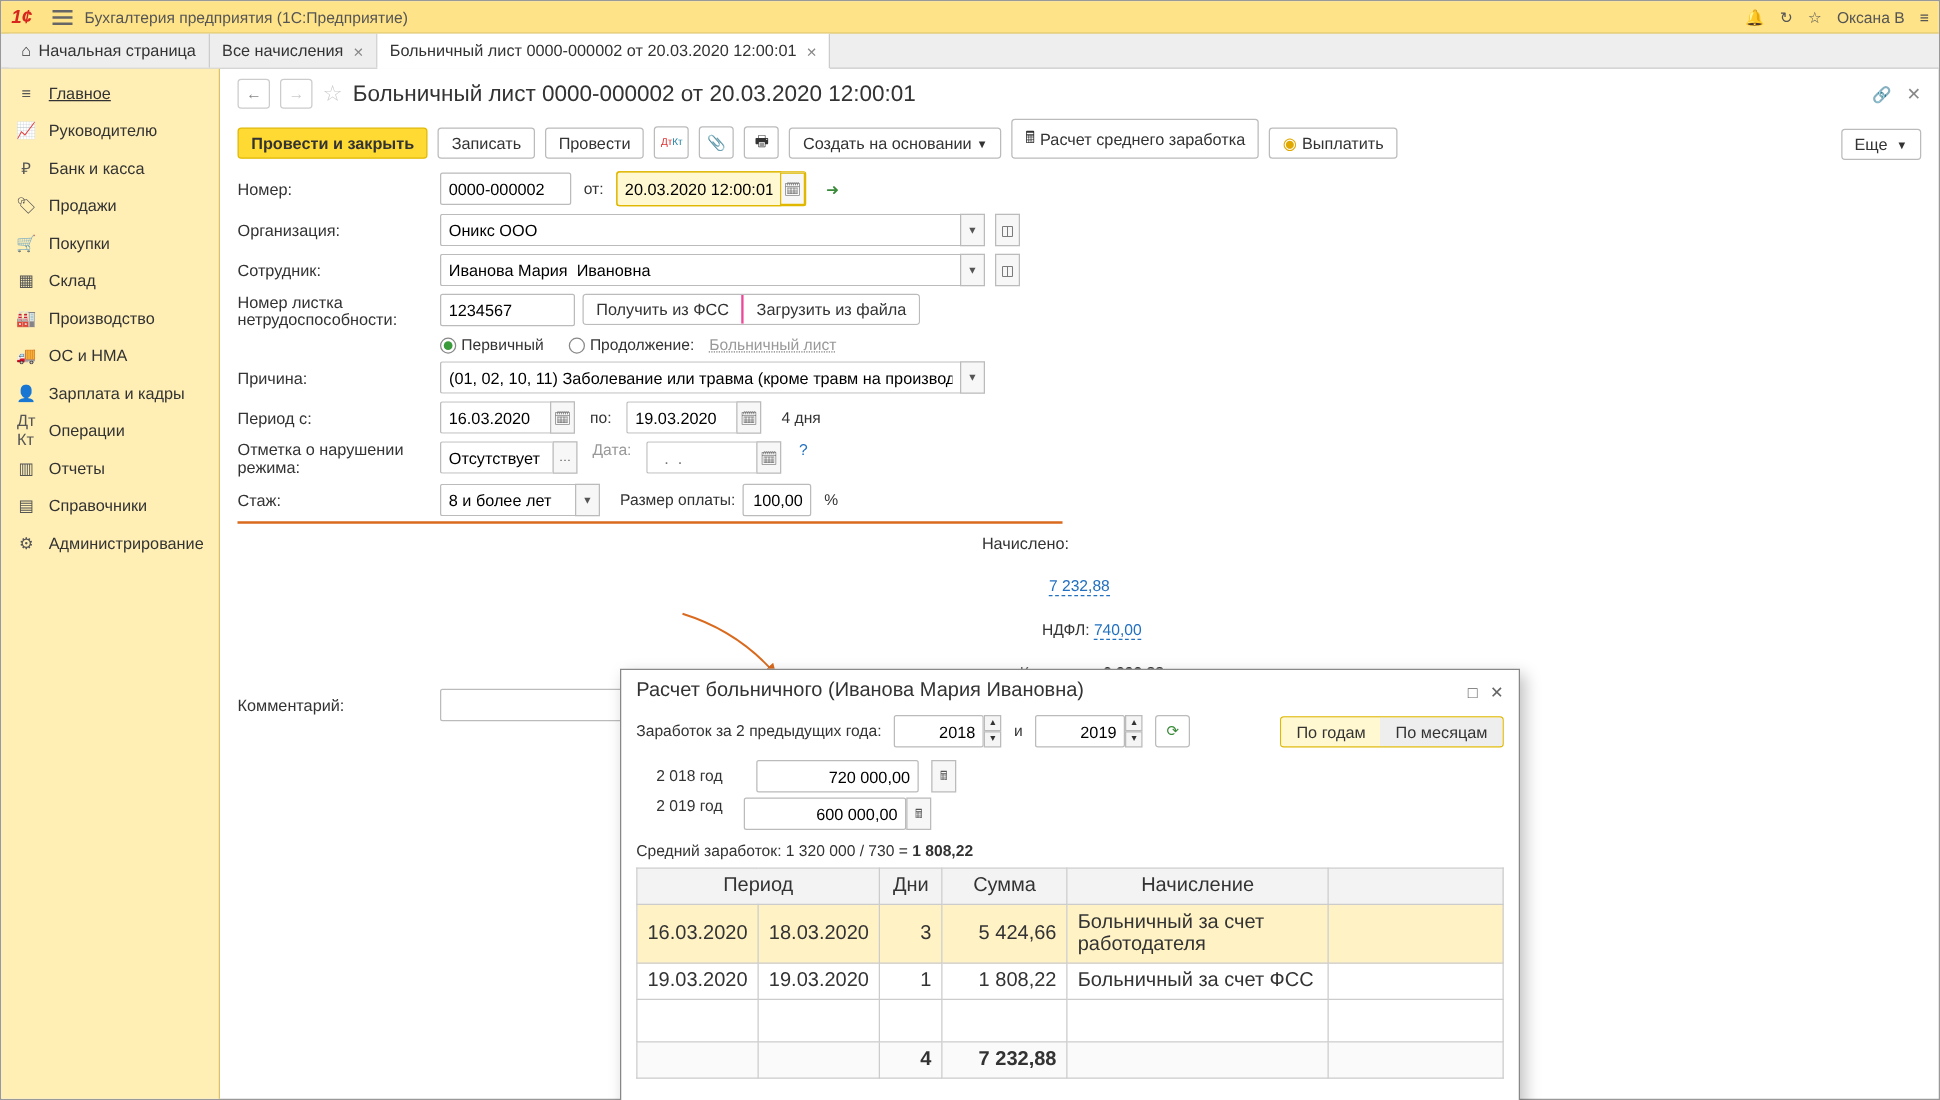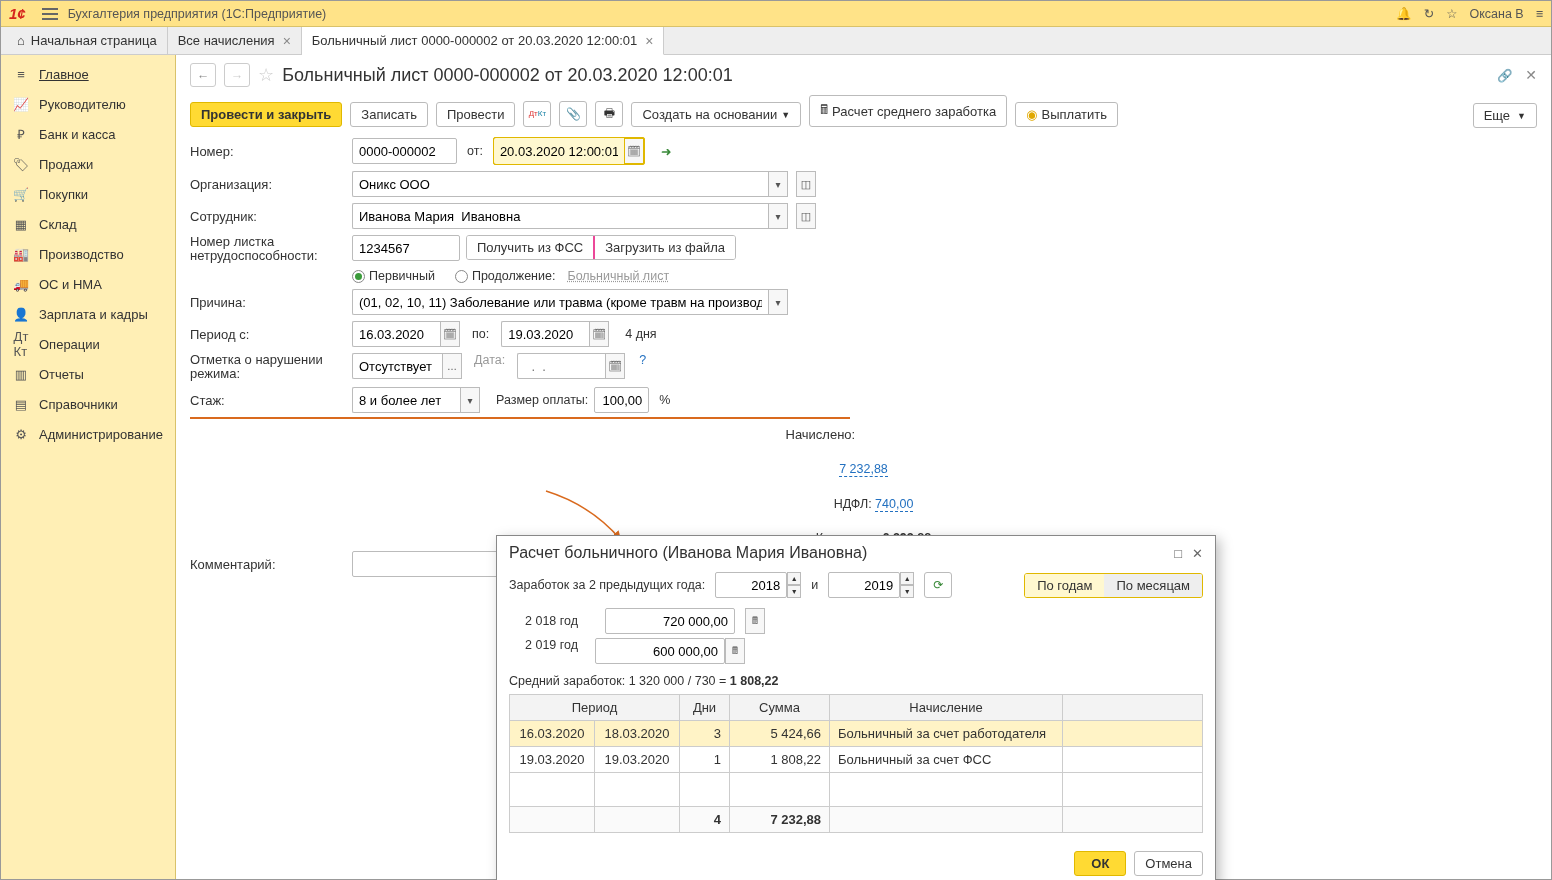--- a/index.html
+++ b/index.html
@@ -54,21 +54,21 @@
   .modal-body{padding:4px 12px 10px 12px;}
   .seg{display:inline-flex;border:1px solid #e0b800;border-radius:3px;overflow:hidden;}
   .seg .s{padding:4px 12px;font-size:13px;}
   .seg .s.active{background:#fff8d0;}
   .seg .s.inactive{background:#eee;}
   .spin{display:flex;align-items:center;}
   .spin .input{text-align:right;width:72px;}
   .spin .ar{width:14px;display:flex;flex-direction:column;}
   .spin .ar div{height:13px;border:1px solid #bbb;font-size:7px;display:flex;align-items:center;justify-content:center;background:#f5f5f5;}
   table.calc{width:100%;border-collapse:collapse;margin-top:6px;}
-  table.calc th, table.calc td{border:1px solid #ccc;padding:5px 8px;font-size:13px;}
+  table.calc th, table.calc td{border:1px solid #ccc;padding:5px 8px;font-size:16px;}
   table.calc th{background:#f3f3f3;font-weight:normal;text-align:center;}
   tr.sel td{background:#fff3c6;}
   tr.total td{font-weight:bold;background:#fafafa;}
   .modal-foot{padding:8px 12px;display:flex;justify-content:flex-end;gap:8px;border-top:0;}
   .cal-ico{font-size:11px;color:#555;}
   svg.arrow{position:absolute;pointer-events:none;}
 </style>
 </head>
 <body>
 

